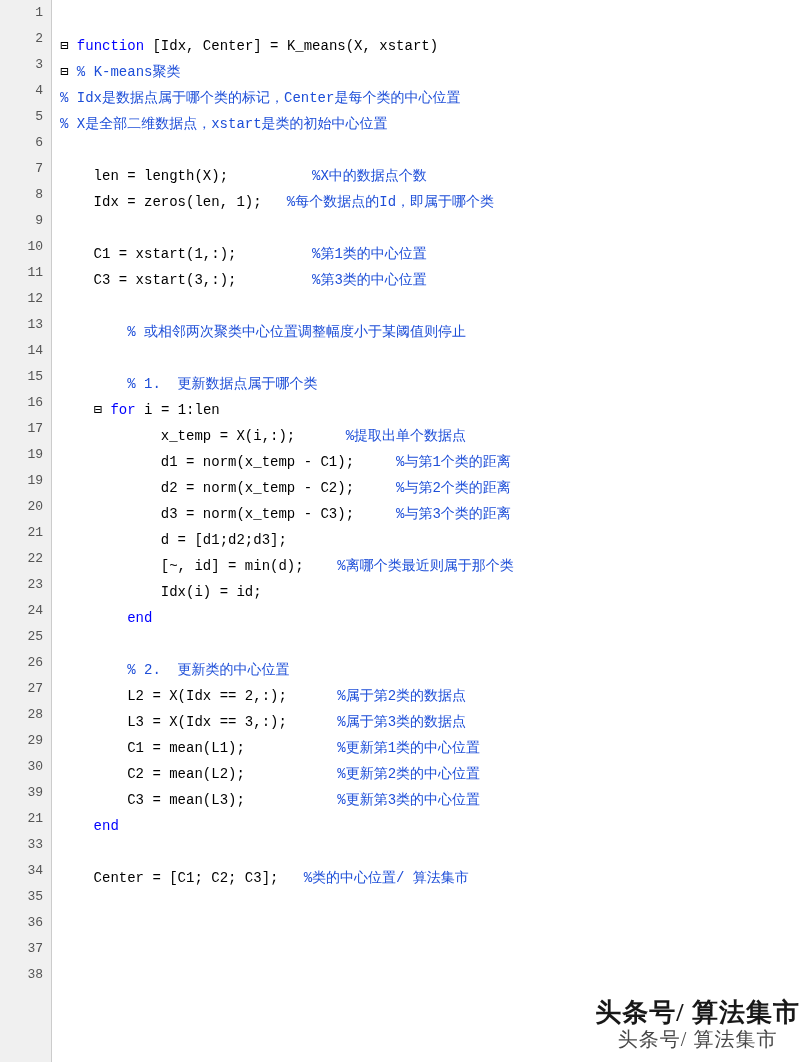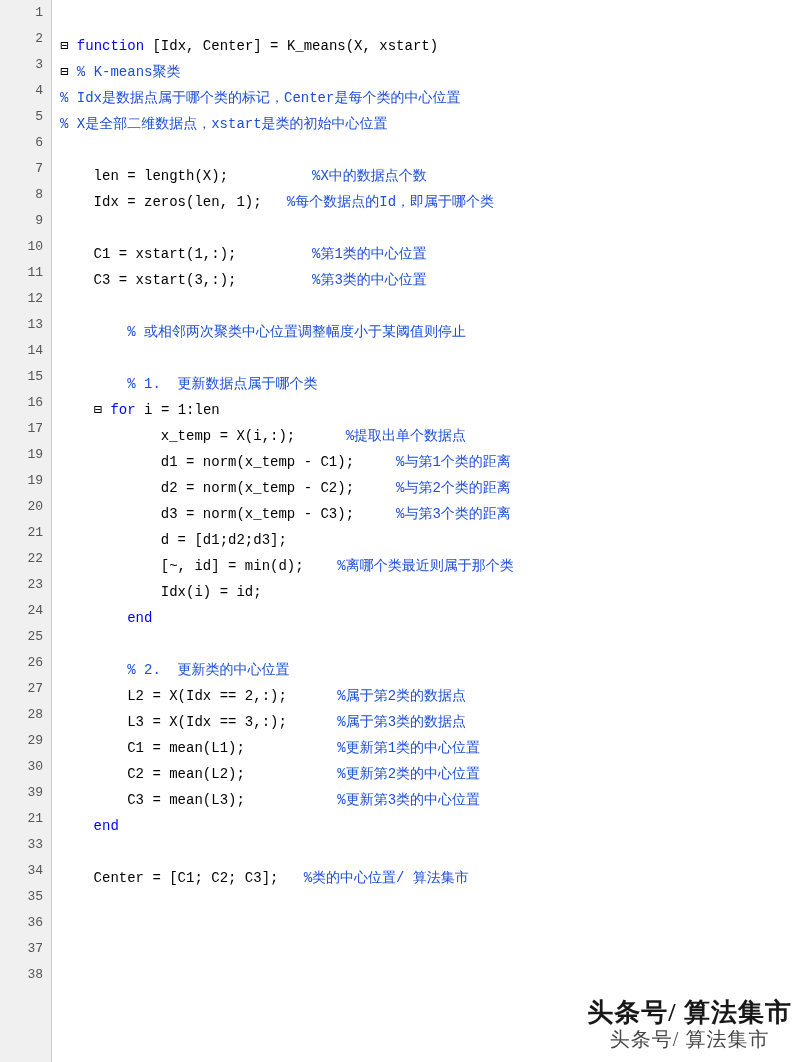--- a/index.html
+++ b/index.html
@@ -127,18 +127,18 @@
       <div class="code-line"><span class="code-text"><span class="comment">&nbsp;&nbsp;&nbsp;&nbsp;&nbsp;&nbsp;&nbsp;&nbsp;%&nbsp;2.&nbsp;&nbsp;更新类的中心位置</span></span></div>
       <div class="code-line"><span class="code-text"><span class="kw-black">&nbsp;&nbsp;&nbsp;&nbsp;&nbsp;&nbsp;&nbsp;&nbsp;L2&nbsp;=&nbsp;X(Idx&nbsp;==&nbsp;2,:);</span><span class="comment">&nbsp;&nbsp;&nbsp;&nbsp;&nbsp;&nbsp;%属于第2类的数据点</span></span></div>
       <div class="code-line"><span class="code-text"><span class="kw-black">&nbsp;&nbsp;&nbsp;&nbsp;&nbsp;&nbsp;&nbsp;&nbsp;L3&nbsp;=&nbsp;X(Idx&nbsp;==&nbsp;3,:);</span><span class="comment">&nbsp;&nbsp;&nbsp;&nbsp;&nbsp;&nbsp;%属于第3类的数据点</span></span></div>
       <div class="code-line"><span class="code-text"><span class="kw-black">&nbsp;&nbsp;&nbsp;&nbsp;&nbsp;&nbsp;&nbsp;&nbsp;C1&nbsp;=&nbsp;mean(L1);</span><span class="comment">&nbsp;&nbsp;&nbsp;&nbsp;&nbsp;&nbsp;&nbsp;&nbsp;&nbsp;&nbsp;&nbsp;%更新第1类的中心位置</span></span></div>
       <div class="code-line"><span class="code-text"><span class="kw-black">&nbsp;&nbsp;&nbsp;&nbsp;&nbsp;&nbsp;&nbsp;&nbsp;C2&nbsp;=&nbsp;mean(L2);</span><span class="comment">&nbsp;&nbsp;&nbsp;&nbsp;&nbsp;&nbsp;&nbsp;&nbsp;&nbsp;&nbsp;&nbsp;%更新第2类的中心位置</span></span></div>
       <div class="code-line"><span class="code-text"><span class="kw-black">&nbsp;&nbsp;&nbsp;&nbsp;&nbsp;&nbsp;&nbsp;&nbsp;C3&nbsp;=&nbsp;mean(L3);</span><span class="comment">&nbsp;&nbsp;&nbsp;&nbsp;&nbsp;&nbsp;&nbsp;&nbsp;&nbsp;&nbsp;&nbsp;%更新第3类的中心位置</span></span></div>
       <div class="code-line"><span class="code-text"><span class="kw-blue">&nbsp;&nbsp;&nbsp;&nbsp;end</span></span></div>
       <div class="code-line"><span class="code-text">&nbsp;</span></div>
       <div class="code-line"><span class="code-text"><span class="kw-black">&nbsp;&nbsp;&nbsp;&nbsp;Center&nbsp;=&nbsp;[C1;&nbsp;C2;&nbsp;C3];</span><span class="comment">&nbsp;&nbsp;&nbsp;%类的中心位置/&nbsp;算法集市</span></span></div>
       <div class="code-line"><span class="code-text">&nbsp;</span></div>
-      <div style="position: absolute; bottom: 10px; right: 10px; text-align: center; opacity: 0.9;">
+      <div style="position: absolute; bottom: 10px; right: 2px; text-align: center; opacity: 0.9;">
   <div style="font-family:serif;font-size:26px;font-weight:bold;color:#000;letter-spacing:1px;">头条号/ 算法集市</div>
   <div style="font-family:serif;font-size:20px;color:#333;letter-spacing:1px;">头条号/ 算法集市</div>
 </div>
     </div>
 </div>
 
 </body></html>

